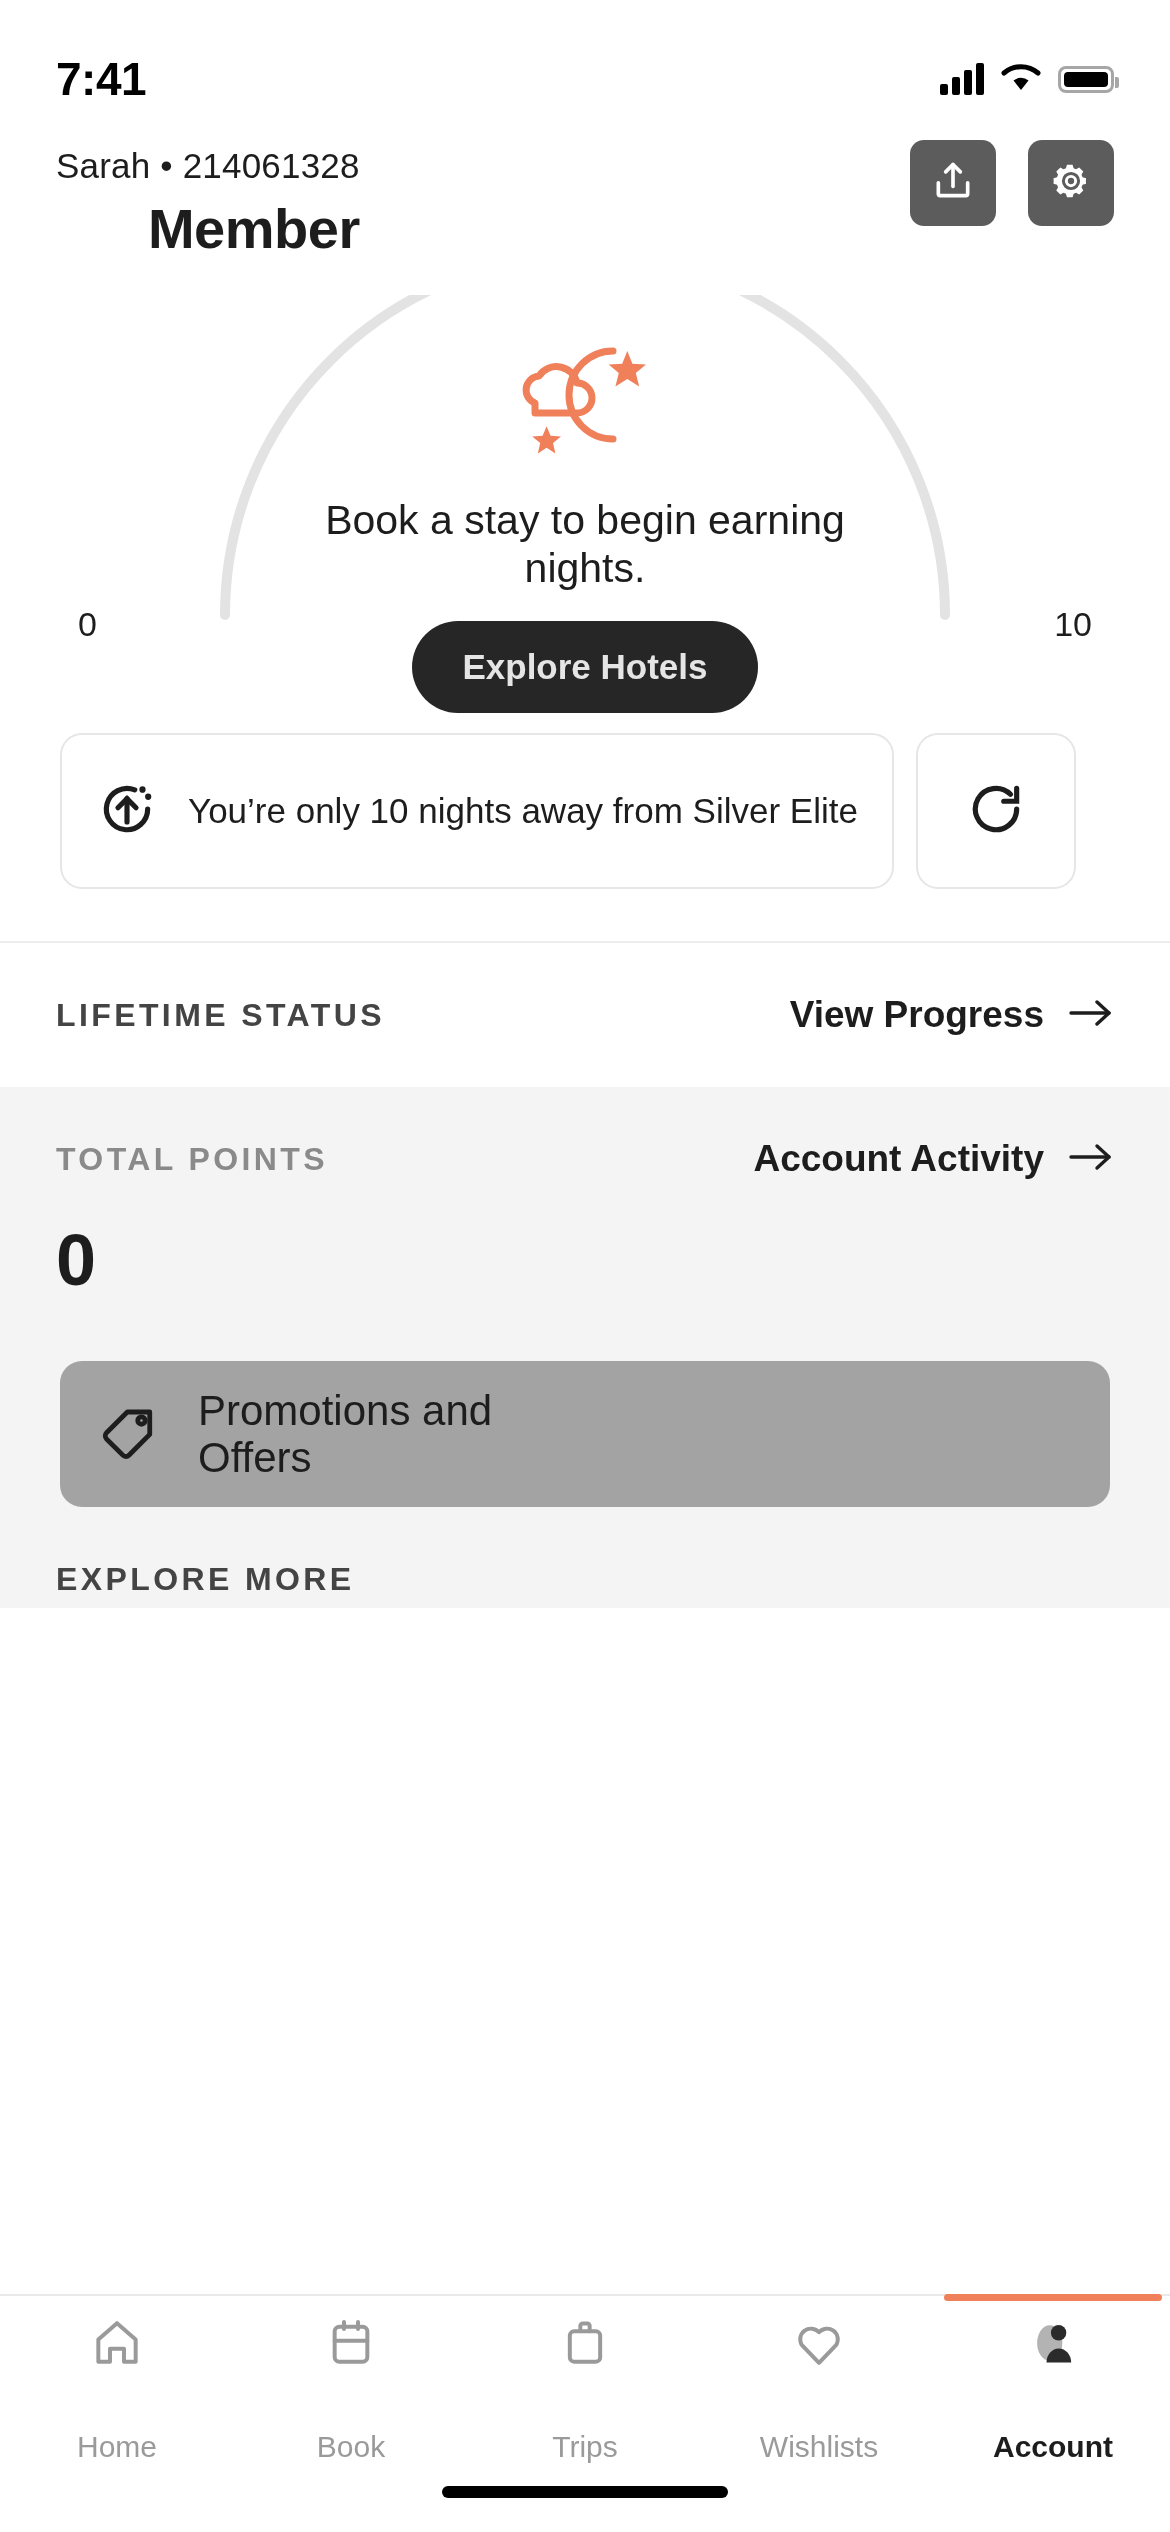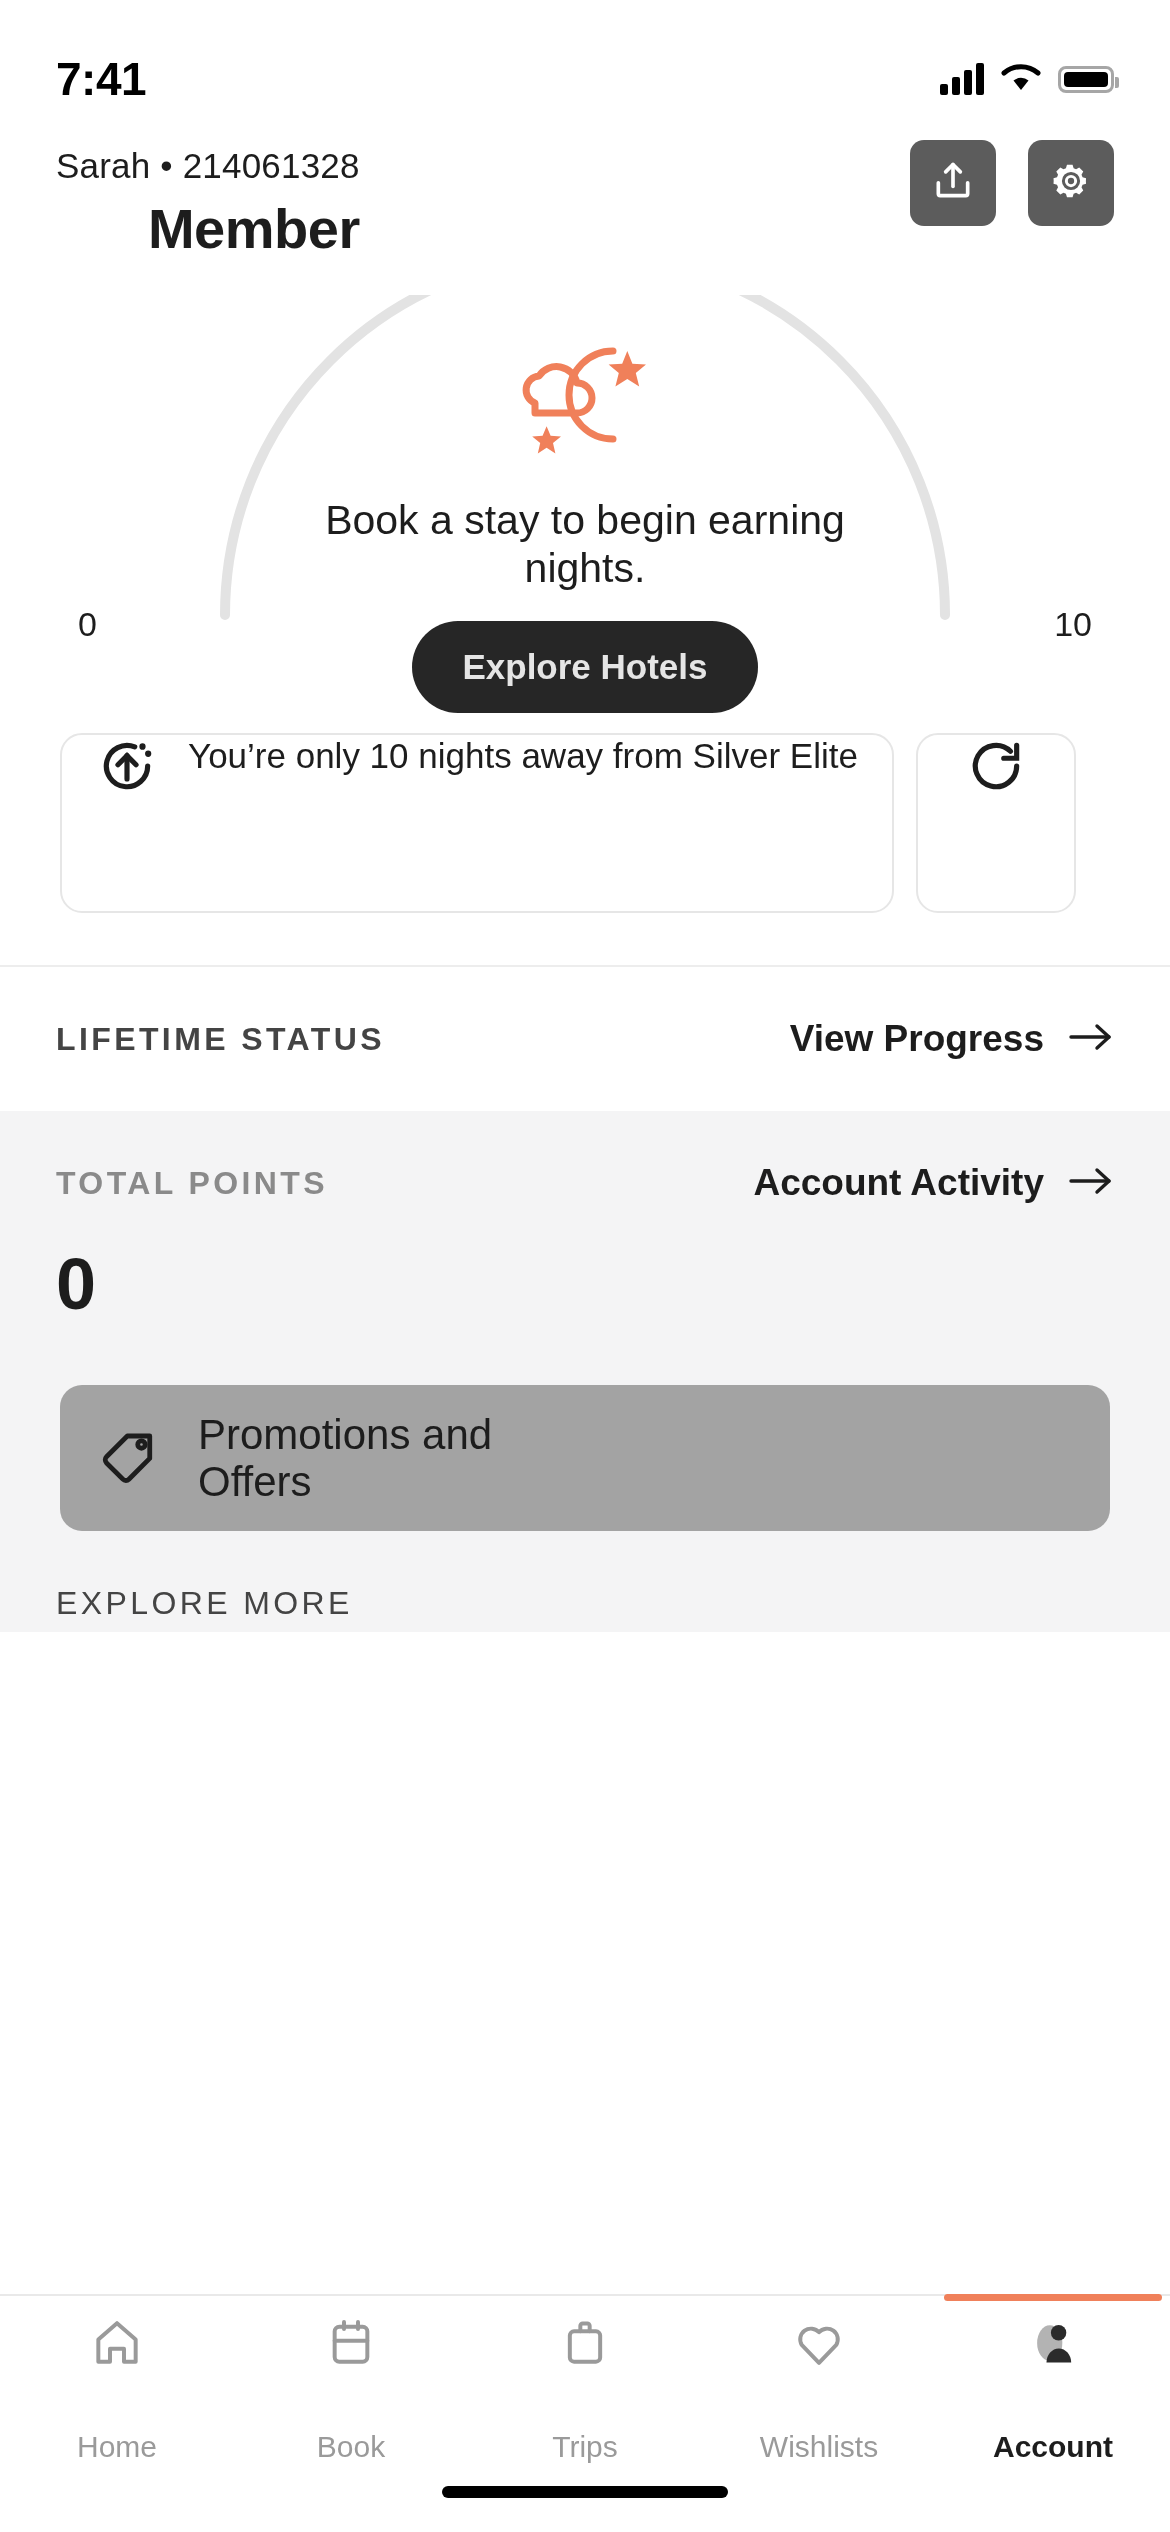--- a/index.html
+++ b/index.html
@@ -72,23 +72,23 @@
     background:#262626;color:#e5e5e5;font-size:35px;font-weight:700;
     border:none;border-radius:46px;padding:26px 50px;
   }
 
   
   .cards-row{
     display:flex; gap:22px; padding:0 0 0 60px; margin-top:38px;
     overflow:hidden;
   }
   .note-card{
-    min-width:578px; height:180px;
+    min-width:578px; height:156px;
     border:2px solid #e6e6e6; border-radius:22px; background:#fff;
-    display:flex; align-items:flex-start; gap:30px; padding:0 34px;
+    display:flex; align-items:center; gap:30px; padding:0 34px;
     flex-shrink:0;
   }
   .note-text{ font-size:35px; color:#1d1d1d; line-height:1.2; }
   .note-card.partial{ min-width:160px; justify-content:center; padding:0; }
 
   
   .divider{ height:2px; background:#ededed; margin-top:52px; }
   .sec-row{
     display:flex; align-items:center; justify-content:space-between;
     padding:0 56px; height:144px;
@@ -102,21 +102,21 @@
 
   
   .gray-sec{ background:#f4f4f5; padding-bottom:10px; }
   .points-val{ font-size:72px; font-weight:700; padding:0 56px; margin-top:-12px; letter-spacing:-1px;}
   .promo-card{
     margin:60px 60px 0 60px; background:#a3a3a3; border-radius:22px;
     height:146px; display:flex; align-items:center; gap:36px; padding:0 38px;
   }
   .promo-text{ font-size:42px; line-height:1.13; color:#1d1d1d; max-width:340px;}
   .explore-more{
-    font-size:32px; font-weight:400; letter-spacing:3.4px; color:#444;
+    font-size:32px; font-weight:700; letter-spacing:3.4px; color:#444;
     padding:54px 56px 0 56px;
   }
 
   
   .tabbar{
     position:absolute; left:0; right:0; bottom:0;
     height:238px; background:#fff; border-top:2px solid #e9e9e9;
   }
   .tabs{ display:flex; height:168px; }
   .tab{

